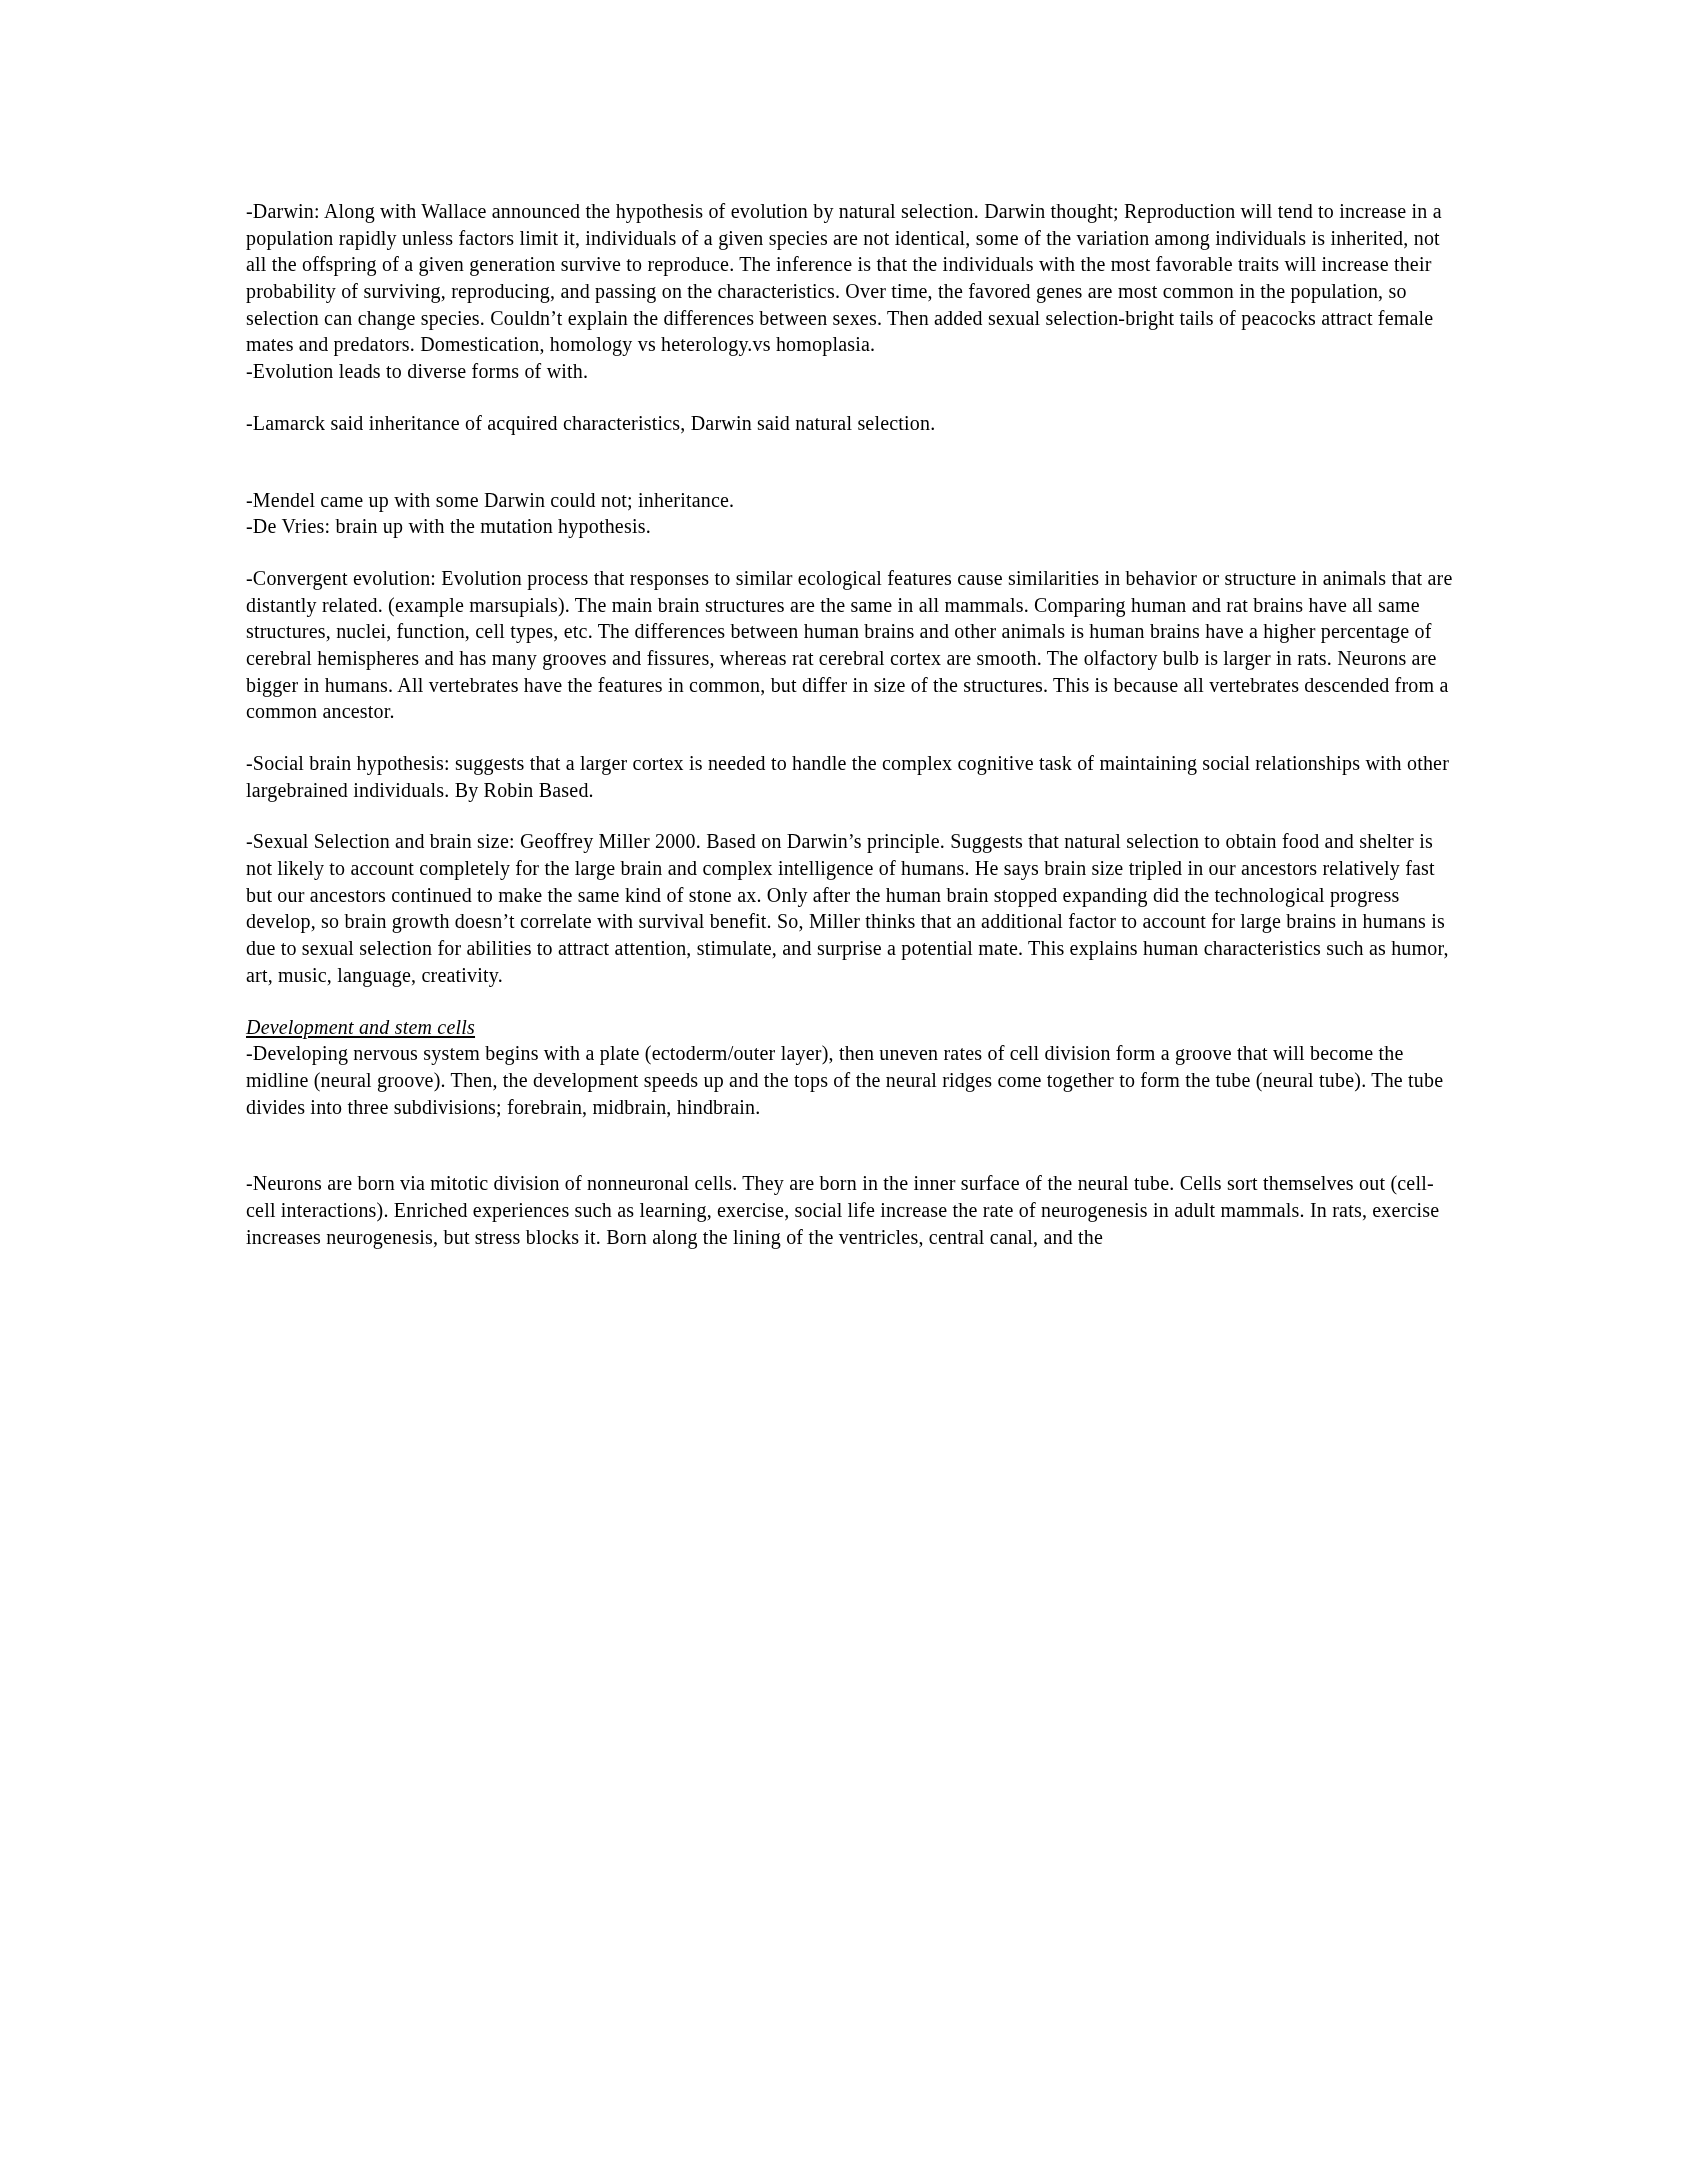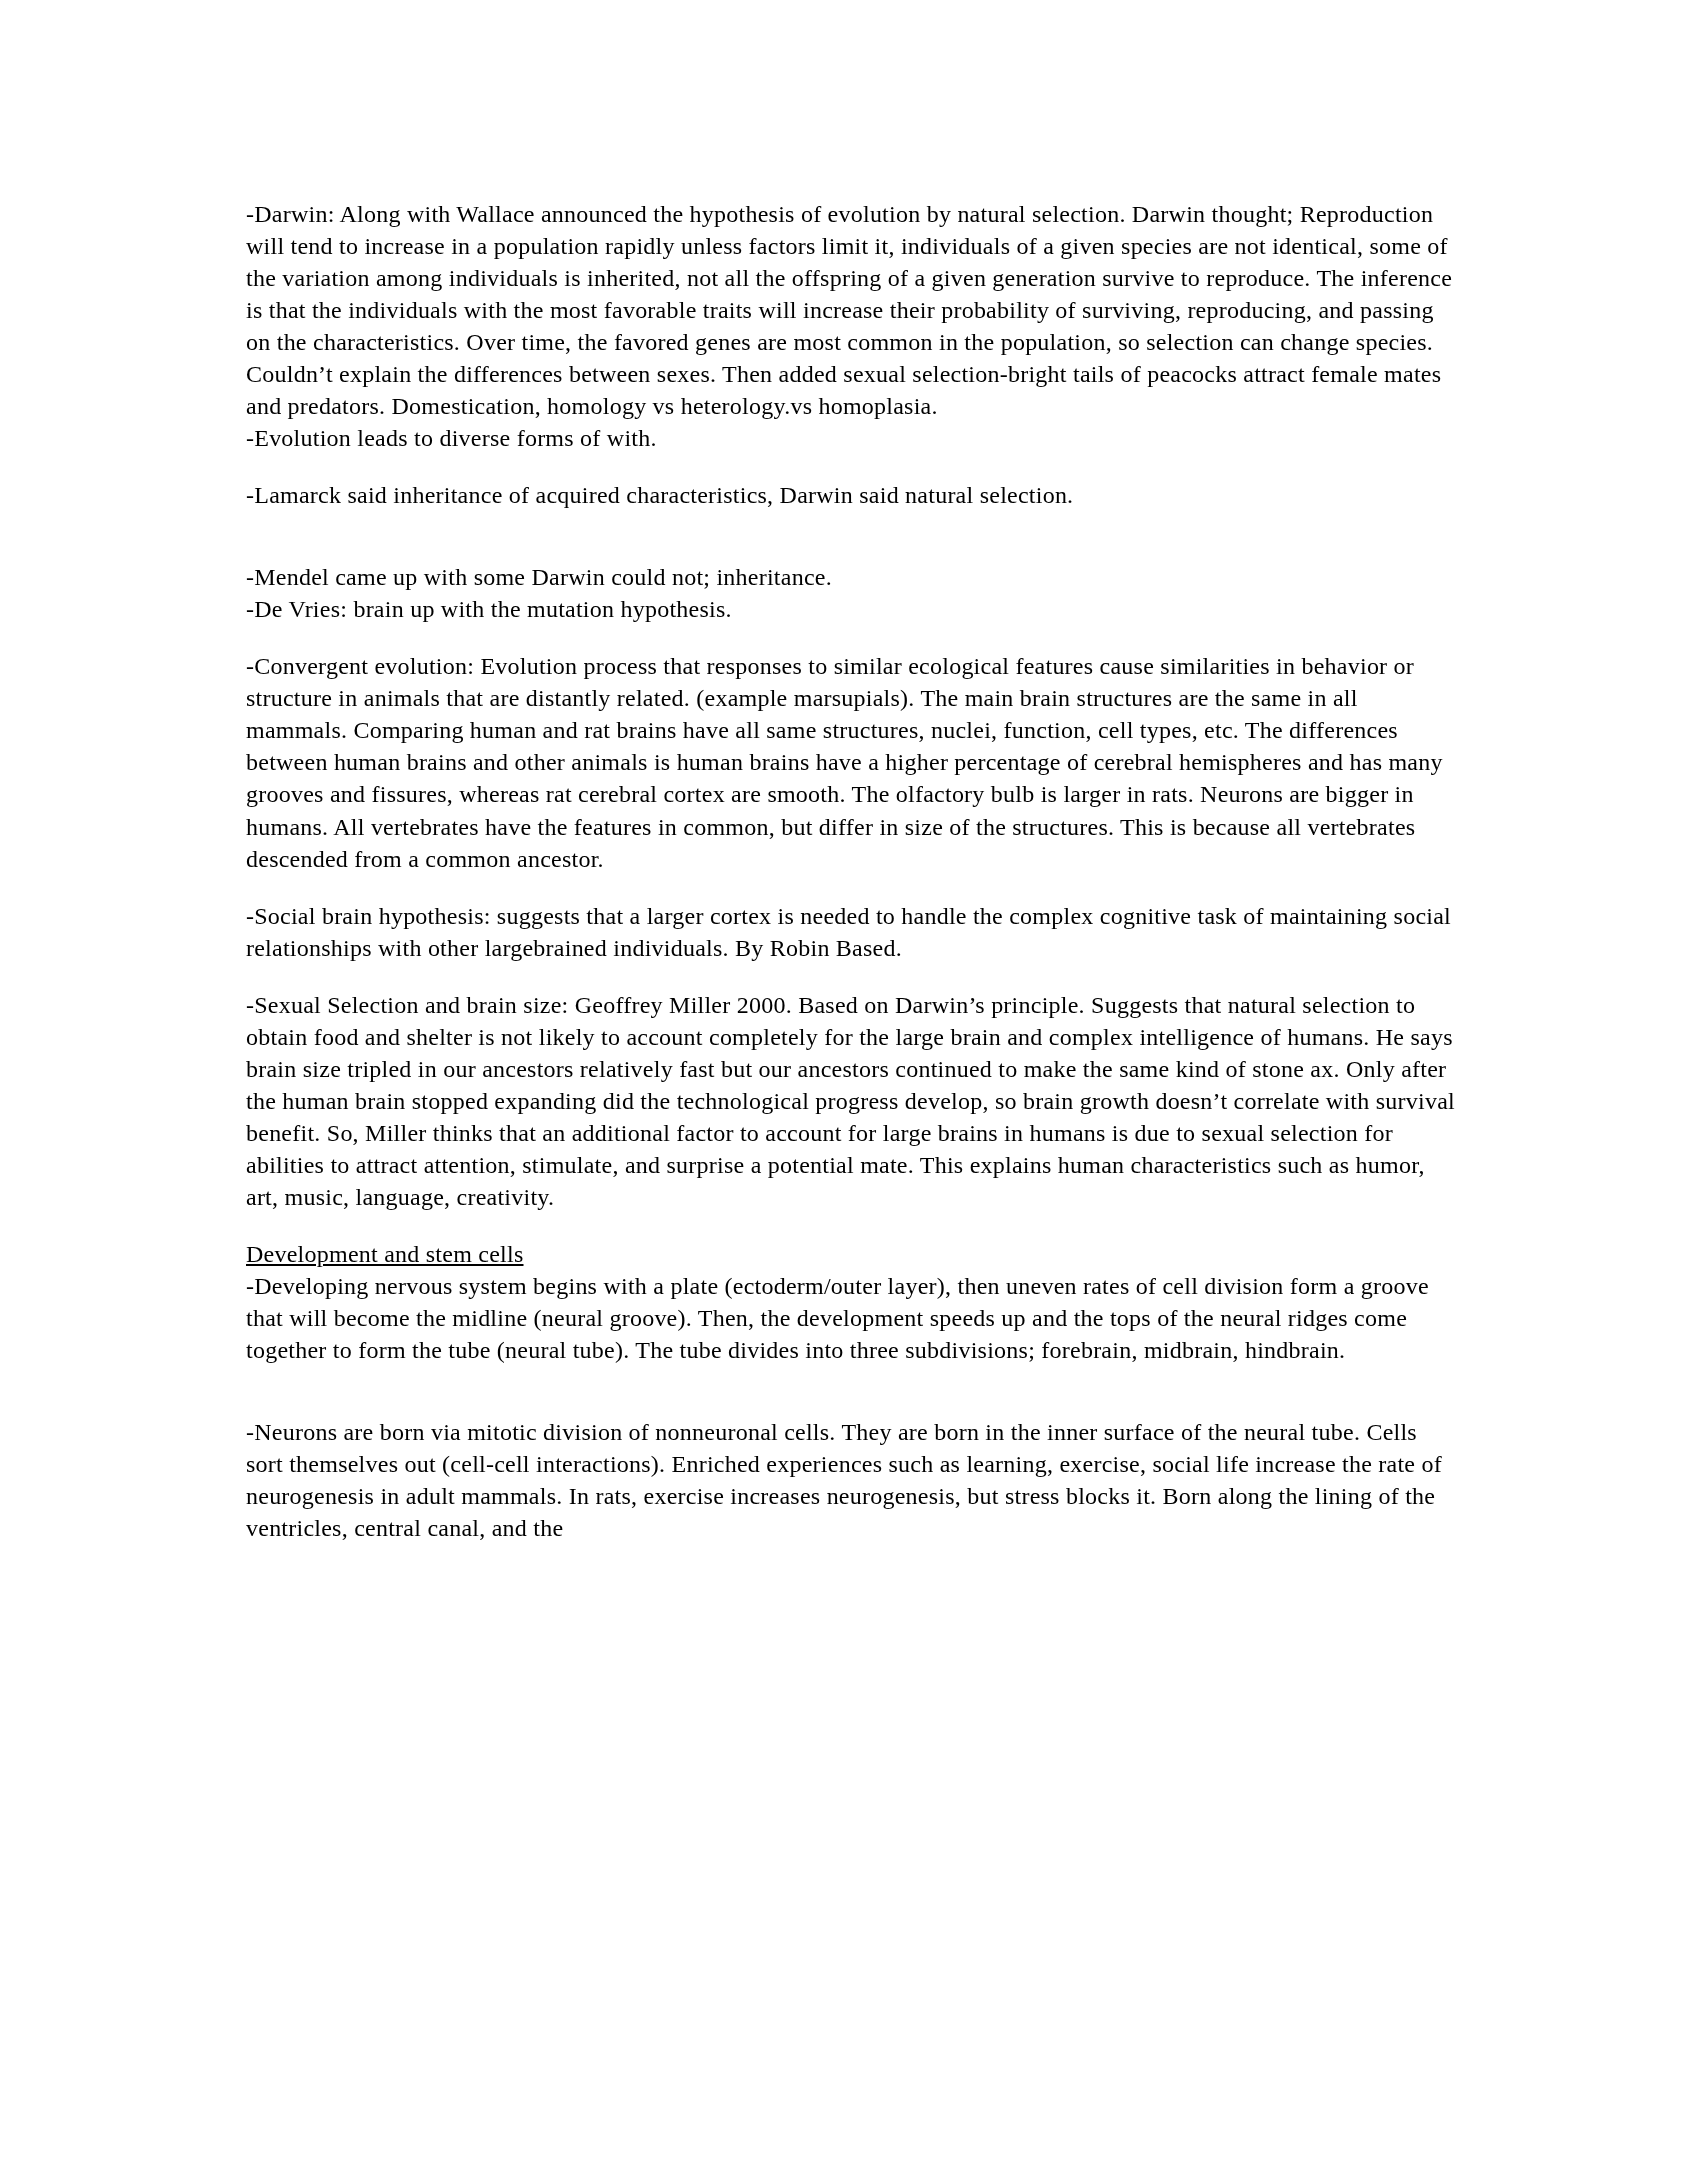--- a/index.html
+++ b/index.html
@@ -14,37 +14,38 @@
     background: #ffffff;
     box-sizing: border-box;
     overflow: hidden;
   }
   .doc-body {
     position: absolute;
     left: 246px;
     top: 198px;
     width: 1213px;
     font-family: "Liberation Serif", "DejaVu Serif", serif;
-    font-size: 24px;
+    font-size: 20px;
     line-height: 1.335;
     color: #000000;
     text-align: left;
     letter-spacing: 0.01em;
   }
   .para {
     margin: 0;
     padding: 0;
     text-align: left;
   }
   .gap {
     height: 25px;
   }
   .heading-underline {
     text-decoration: underline;
     text-underline-offset: 2px;
+    font-style: italic;
   }
 </style>
 </head>
 <body>
 
 <div class="page">
   <div class="doc-body" id="doc-body">
       <p class="para">-Darwin: Along with Wallace announced the hypothesis of evolution by natural selection. Darwin thought; Reproduction will tend to increase in a population rapidly unless factors limit it, individuals of a given species are not identical, some of the variation among individuals is inherited, not all the offspring of a given generation survive to reproduce. The inference is that the individuals with the most favorable traits will increase their probability of surviving, reproducing, and passing on the characteristics. Over time, the favored genes are most common in the population, so selection can change species. Couldn’t explain the differences between sexes. Then added sexual selection-bright tails of peacocks attract female mates and predators. Domestication, homology vs heterology.vs homoplasia.</p>
       <p class="para">-Evolution leads to diverse forms of with.</p>
       <div class="gap"></div>

